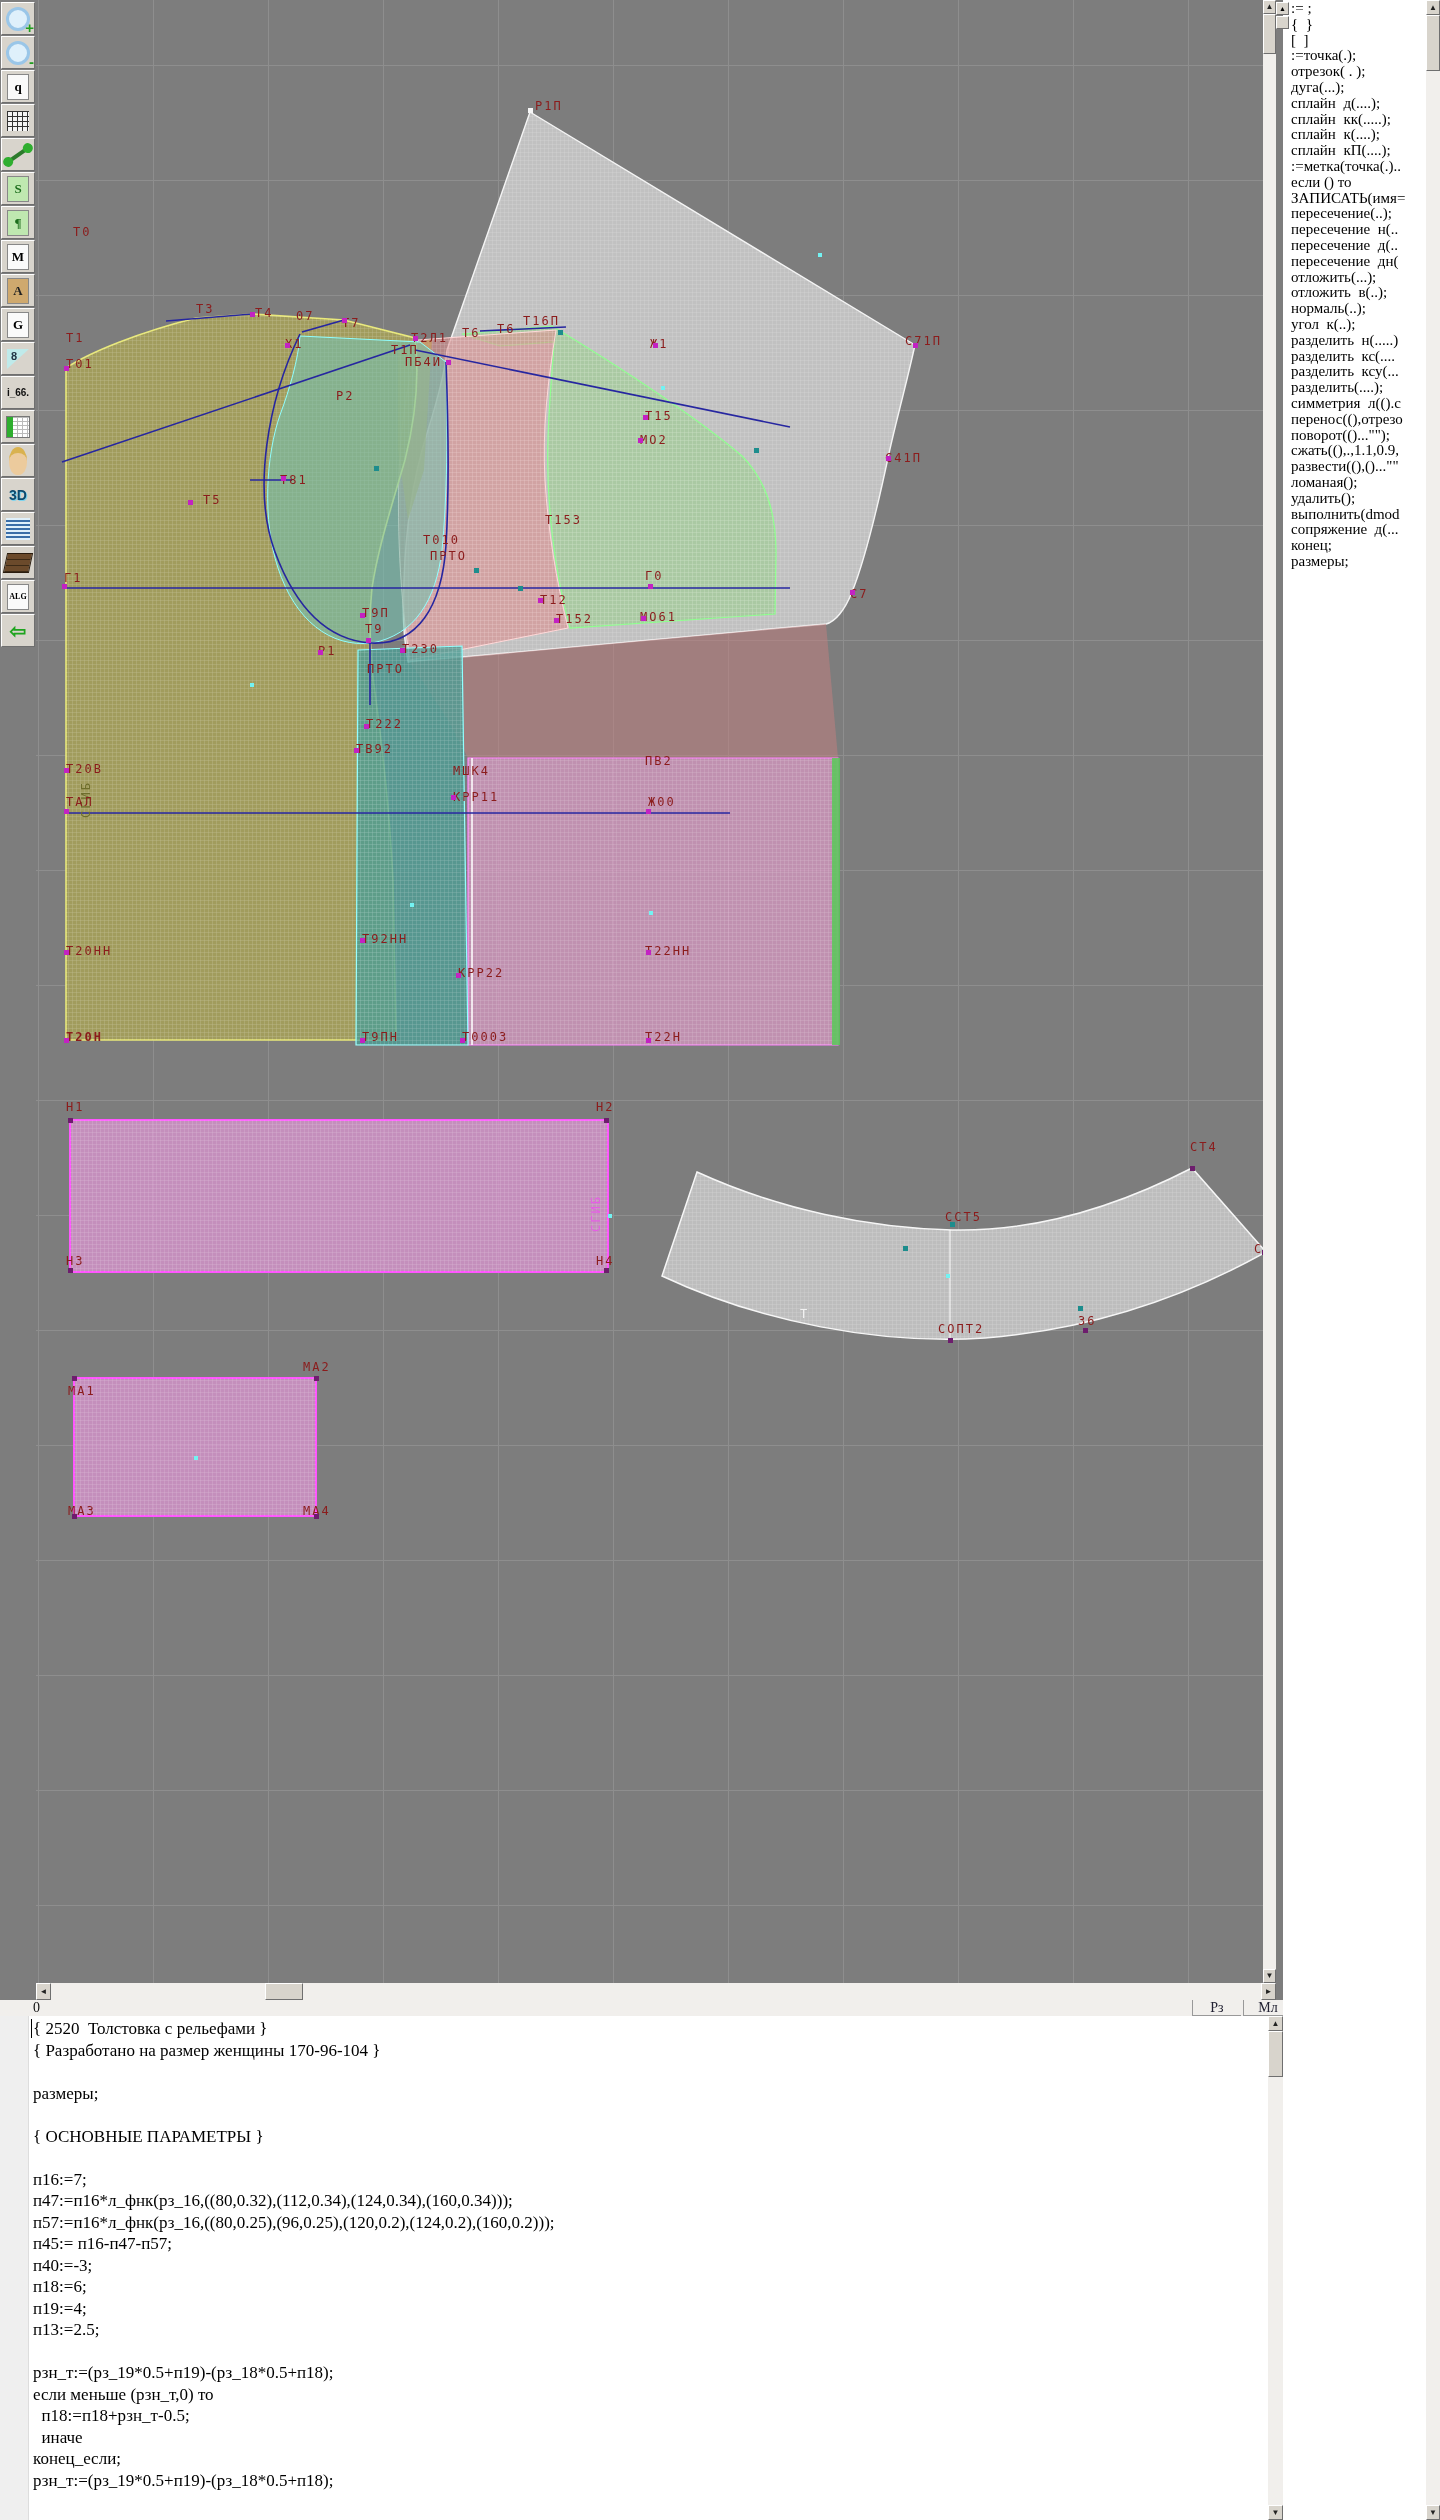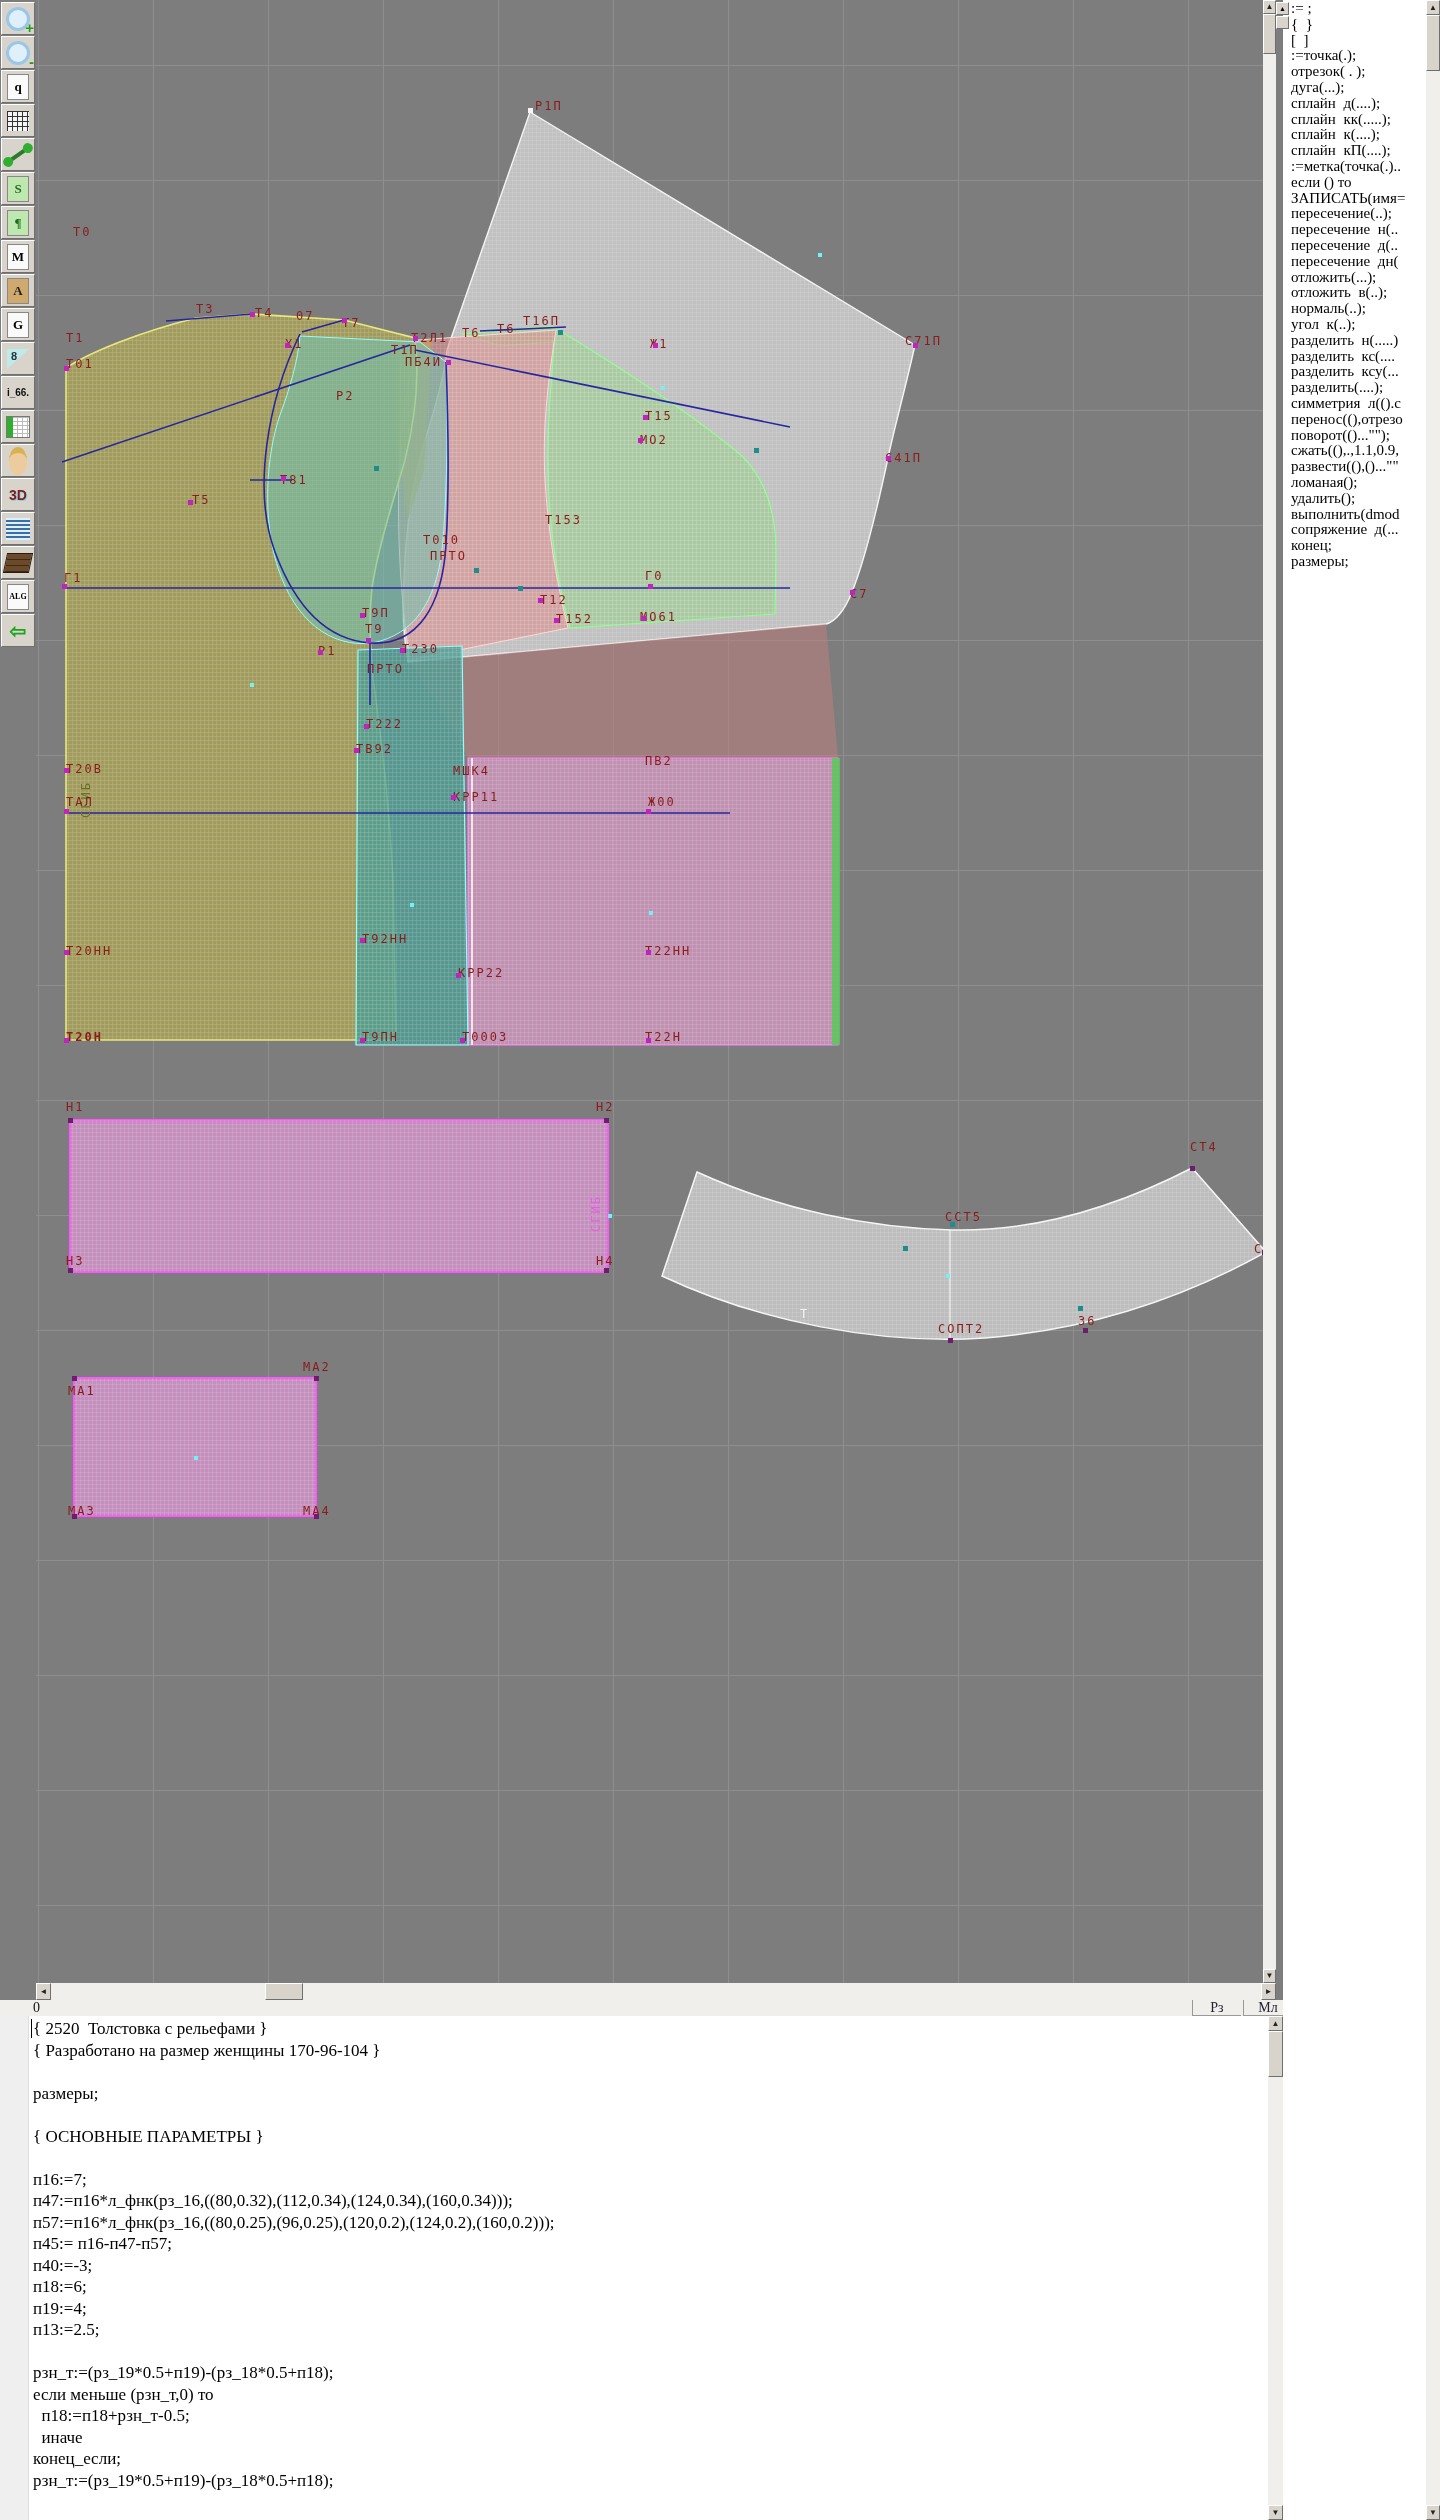--- a/index.html
+++ b/index.html
@@ -22,21 +22,21 @@
   .ic-measure:before{left:-5px;} .ic-measure:after{right:-5px;}
   .ic-page{width:20px;height:24px;background:#fafafa;border:1px solid #888;display:flex;
      align-items:center;justify-content:center;font-size:13px;font-weight:bold;font-family:"Liberation Serif",serif;}
   .ic-page.green{background:#bfe8b0;color:#1d6e1d;}
   .ic-page.tan{background:#cfa96e;color:#222;}
   .ic-lines{width:24px;height:22px;background:repeating-linear-gradient(#dff0fb 0 2px,#3a6ea8 2px 4px);}
   .ic-books{width:24px;height:18px;background:repeating-linear-gradient(#6b4a2b 0 5px,#3c2a16 5px 6px);
      border:1px solid #2a1c0e;transform:skewX(-12deg);}
   .ic-face{width:18px;height:22px;border-radius:50% 50% 45% 45%;background:#eccb9d;
      border-top:6px solid #d9b24f;}
-  .ic-3d{color:#7f1d1d;font-weight:bold;font-size:14px;text-shadow:1px 1px 0 #7fd4ee;}
+  .ic-3d{color:#0c4a6e;font-weight:bold;font-size:14px;text-shadow:1px 1px 0 #7fd4ee;}
   .ic-exit{color:#1fa41f;font-size:20px;font-weight:bold;}
   .ic-tri{width:0;height:0;border-left:22px solid #bfeaea;border-bottom:20px solid transparent;position:relative;}
   .ic-tri span{position:absolute;left:-18px;top:1px;font-size:11px;font-weight:bold;color:#234;}
   .ic-table{width:22px;height:20px;background:#fff;border:1px solid #777;
      background-image:linear-gradient(90deg,#2fae2f 6px,transparent 6px),
      linear-gradient(#bbb 1px,transparent 1px),linear-gradient(90deg,#bbb 1px,transparent 1px);
      background-size:100% 100%,100% 4px,5px 100%;}
   .tb-label{font-size:10px;font-weight:bold;color:#111;font-family:"Liberation Sans",sans-serif;}
   
   #canvas-bg{position:absolute;left:36px;top:0;width:1227px;height:1983px;background-color:#7d7d7d;
@@ -240,21 +240,21 @@
       <span class="clabel" style="left: 405px; top: 356px;">ПБ4И</span>
       <span class="clabel" style="left: 462px; top: 327px;">Т6</span>
       <span class="clabel" style="left: 497px; top: 323px;">Т6</span>
       <span class="clabel" style="left: 523px; top: 315px;">Т16П</span>
       <span class="clabel" style="left: 650px; top: 338px;">Ж1</span>
       <span class="clabel" style="left: 645px; top: 410px;">Т15</span>
       <span class="clabel" style="left: 640px; top: 434px;">МО2</span>
       <span class="clabel" style="left: 905px; top: 335px;">С71П</span>
       <span class="clabel" style="left: 885px; top: 452px;">С41П</span>
       <span class="clabel" style="left: 850px; top: 588px;">С7</span>
-      <span class="clabel" style="left: 192px; top: 494px;">Т5</span>
+      <span class="clabel" style="left: 203px; top: 494px;">Т5</span>
       <span class="clabel" style="left: 280px; top: 474px;">Т81</span>
       <span class="clabel" style="left: 423px; top: 534px;">Т010</span>
       <span class="clabel" style="left: 430px; top: 550px;">ПРТО</span>
       <span class="clabel" style="left: 545px; top: 514px;">Т153</span>
       <span class="clabel" style="left: 64px; top: 572px;">Г1</span>
       <span class="clabel" style="left: 645px; top: 570px;">Г0</span>
       <span class="clabel" style="left: 540px; top: 594px;">Т12</span>
       <span class="clabel" style="left: 556px; top: 613px;">Т152</span>
       <span class="clabel" style="left: 640px; top: 611px;">МО61</span>
       <span class="clabel" style="left: 362px; top: 607px;">Т9П</span>

